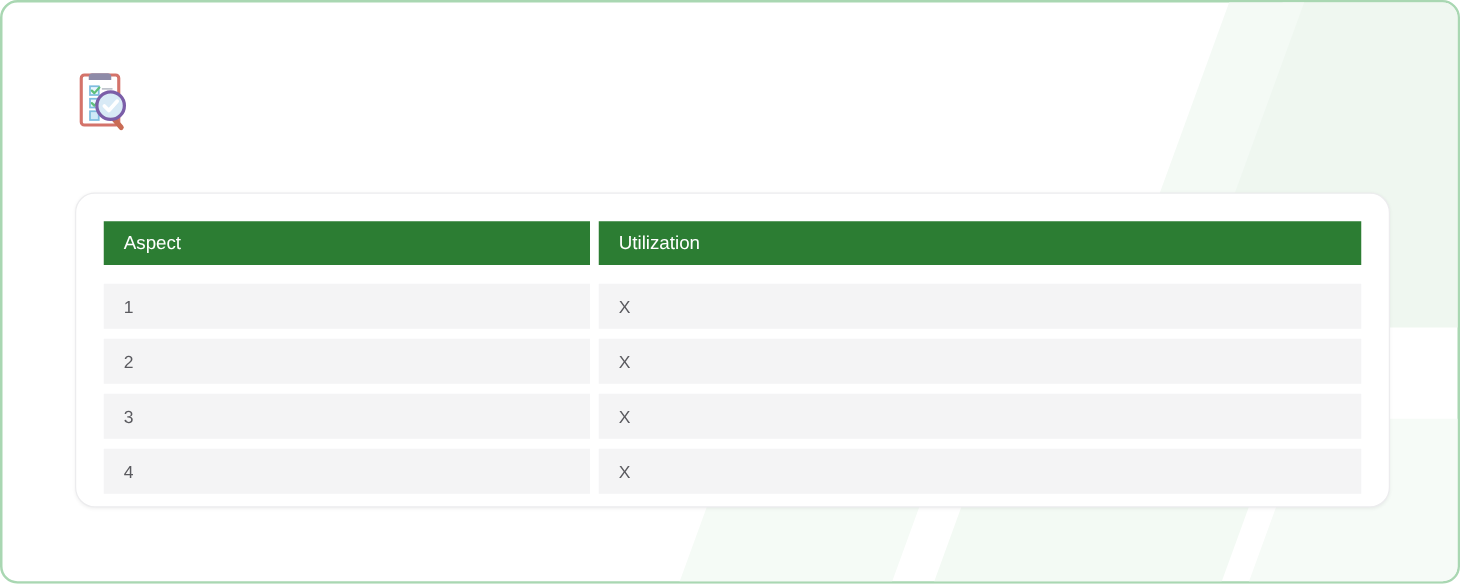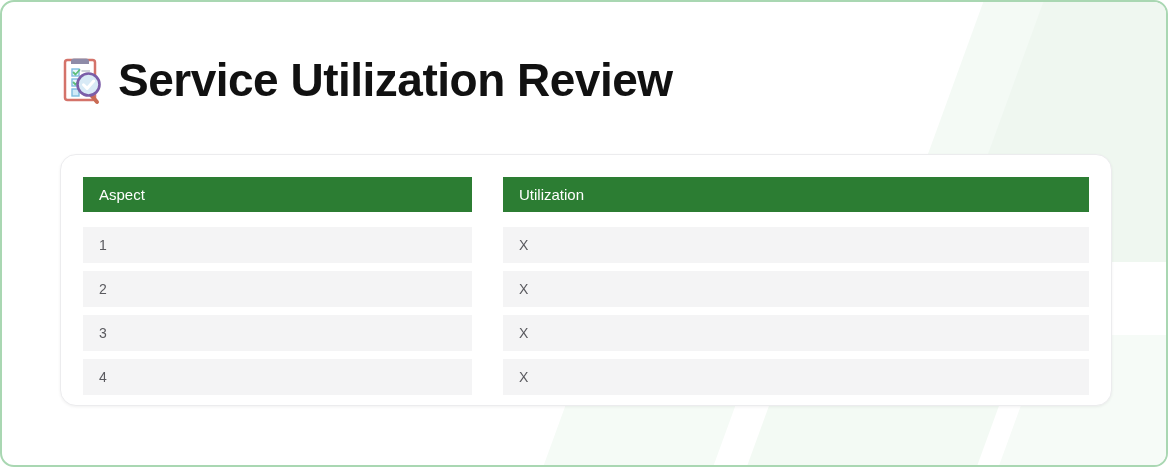--- a/index.html
+++ b/index.html
@@ -113,21 +113,21 @@
     z-index: 2;
   }
 
   .table {
     display: flex;
     flex-direction: column;
     width: 100%;
   }
   .table-row {
     display: flex;
-    gap: 31px;
+    gap: 7px;
     border-radius: 12px;
   }
   .table-row + .table-row {
     margin-top: 8px;
   }
   .cell {
     box-sizing: border-box;
     display: flex;
     align-items: center;
     padding: 0 16px;
@@ -176,21 +176,20 @@
         <rect x="12" y="25" width="7" height="7" fill="#eaf6ff" stroke="#7fbde0" stroke-width="1.4"></rect>
         <path d="M13.5 28.5l2 2 4-4.5" fill="none" stroke="#5ebf7a" stroke-width="1.8" stroke-linecap="round" stroke-linejoin="round"></path>
         <rect x="12" y="35" width="7" height="7" fill="#cfe9f7" stroke="#7fbde0" stroke-width="1.4"></rect>
         <line x1="21.5" y1="17" x2="30" y2="17" stroke="#bfc4cc" stroke-width="1.4"></line>
         <line x1="21.5" y1="27" x2="30" y2="27" stroke="#bfc4cc" stroke-width="1.4"></line>
         <path d="M31 41l6 7" stroke="#c96b54" stroke-width="4" stroke-linecap="round"></path>
         <circle cx="28.5" cy="30.5" r="11" fill="#d8eaf6" stroke="#7b5ea8" stroke-width="2.6"></circle>
         <path d="M23.5 30.8l3.6 3.6 6.6-7.4" fill="none" stroke="#ffffff" stroke-width="3" stroke-linecap="round" stroke-linejoin="round"></path>
       </svg>
     </span>
-    <span class="page-title">Service Utilization Review</span>
   </div>
 
   <div class="card">
     <div class="table">
 
       <div class="table-row header-row">
         <div class="cell col-aspect">Aspect</div>
         <div class="cell col-observation">Utilization</div>
       </div>
 

